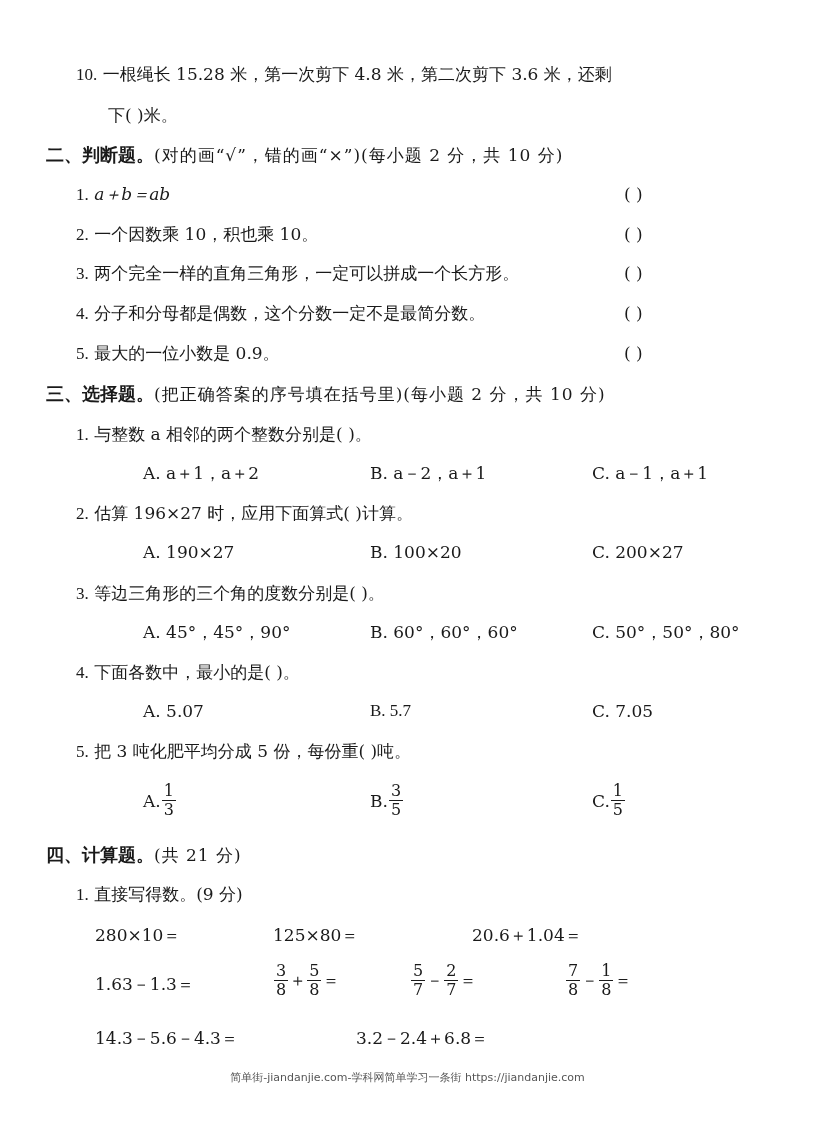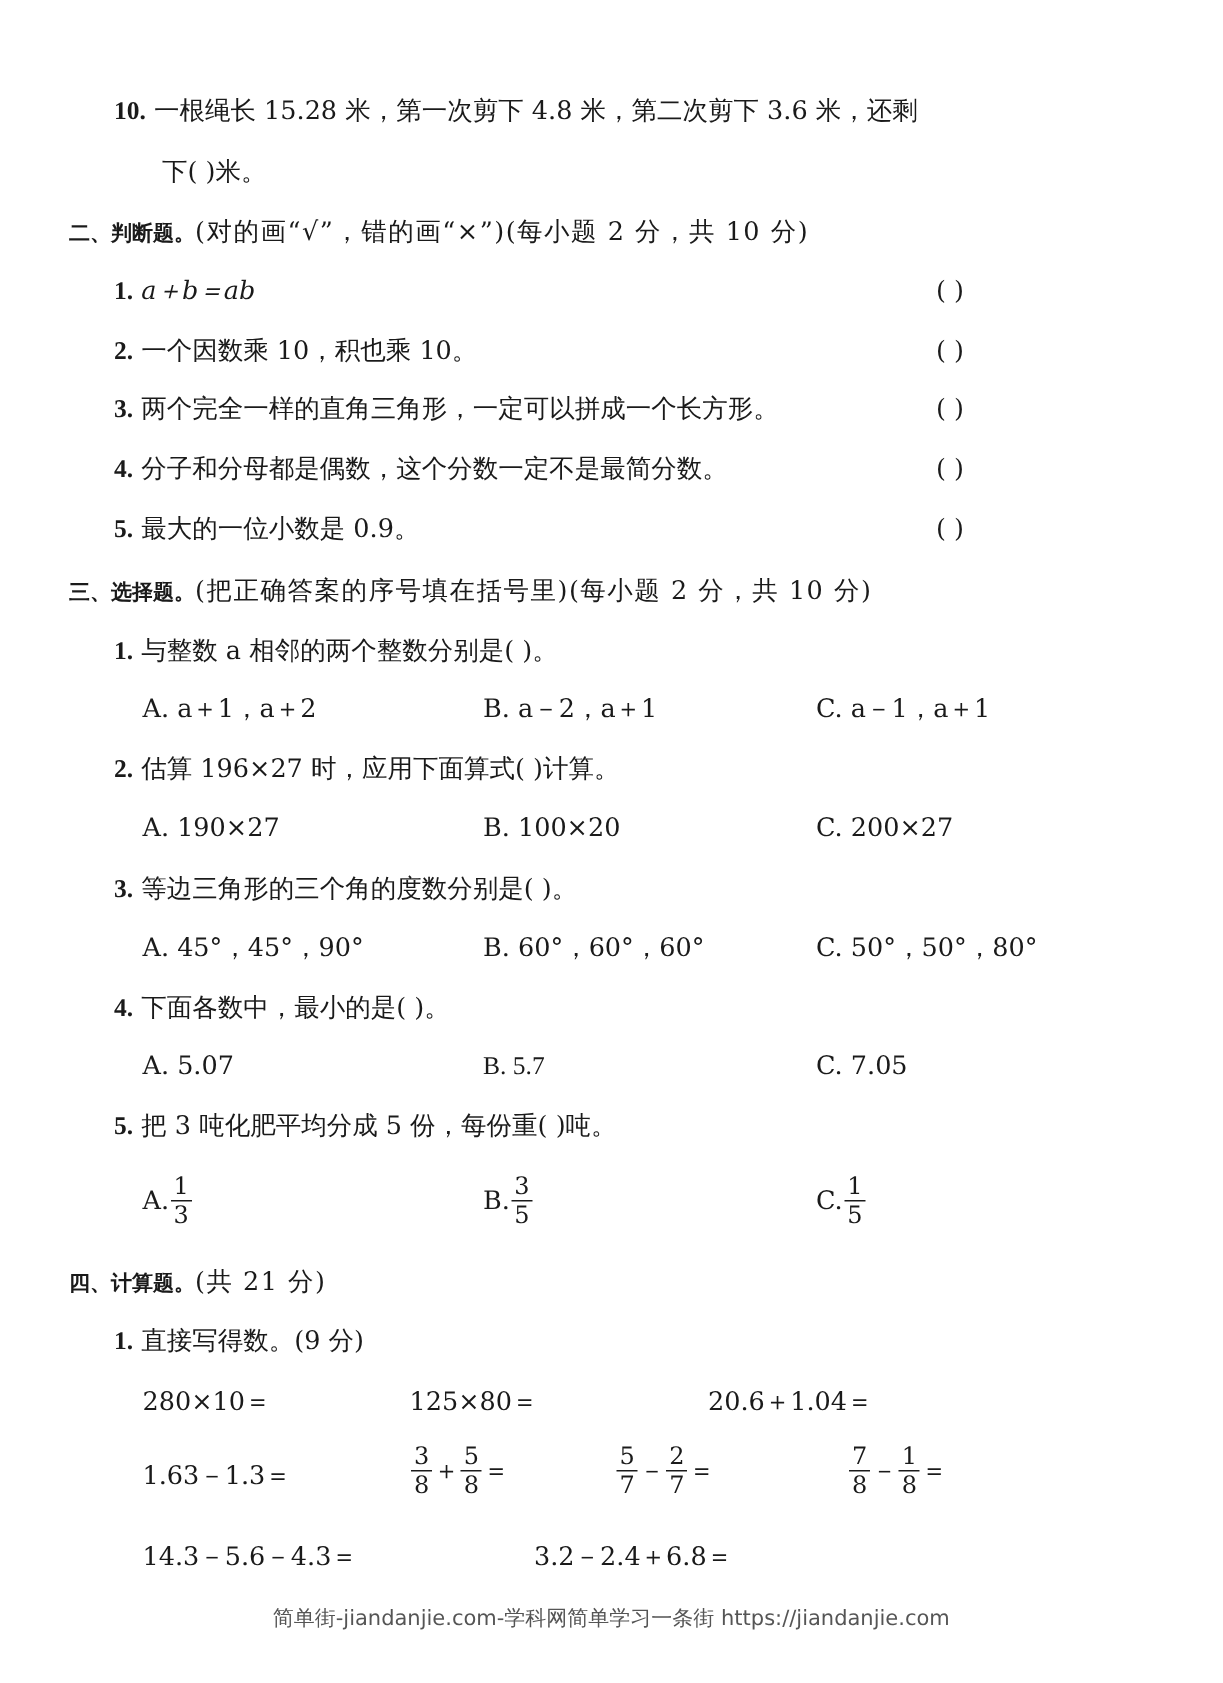--- a/index.html
+++ b/index.html
@@ -2,30 +2,30 @@
 <html><head>
 <meta charset="utf-8">
 <style>
   html, body { margin: 0; padding: 0; background: #ffffff; }
   body {
     width: 815px; height: 1122px; position: relative; overflow: hidden;
     font-family: "DejaVu Serif", "Liberation Serif", serif;
     color: #1a1a1a;
   }
   .line { position: absolute; white-space: nowrap; font-size: 17px; line-height: 22px; }
-  .num { font-weight: bold; font-family: "Liberation Serif", serif; }
-  .heading { font-weight: bold; font-family: "DejaVu Sans", sans-serif; font-size: 14px; margin-top: 12px; }
+  .num { font-weight: normal; font-family: "Liberation Serif", serif; }
+  .heading { font-weight: bold; font-family: "DejaVu Sans", sans-serif; font-size: 18px; margin-top: 12px; }
   .sub { font-size: 17px; letter-spacing: 1px; }
   .paren { position: absolute; font-size: 17px; line-height: 22px; }
-  .opt { position: absolute; white-space: nowrap; font-size: 17px; line-height: 22px; }
+  .opt { position: absolute; white-space: nowrap; font-size: 17px; line-height: 22px; margin-left: 48px; }
   .frac { display: inline-flex; flex-direction: column; align-items: center; vertical-align: middle; font-size: 16px; line-height: 18px; margin: 0 1px; }
   .frac .n { border-bottom: 1.2px solid #1a1a1a; padding: 0 2px; }
   .frac .d { padding: 0 2px; }
   .calcf { position: absolute; white-space: nowrap; font-size: 17px; display: flex; align-items: center; font-family: "DejaVu Serif", serif; }
-  .footer { position: absolute; left: 0; width: 815px; top: 1070px; text-align: center; font-family: "DejaVu Sans", sans-serif; font-size: 14px; color: #555; }
+  .footer { position: absolute; left: 0; width: 815px; top: 1070px; text-align: center; font-family: "DejaVu Sans", sans-serif; font-size: 11px; color: #555; }
 </style>
 </head>
 <body>
 
 <div class="line" style="left:76px; top:63px;">
   <span class="num">10.</span>
   <span>一根绳长 15.28 米，第一次剪下 4.8 米，第二次剪下 3.6 米，还剩</span>
 </div>
 <div class="line" style="left:108px; top:104px;text-align:center;">
   <span>下(        )米。</span>

